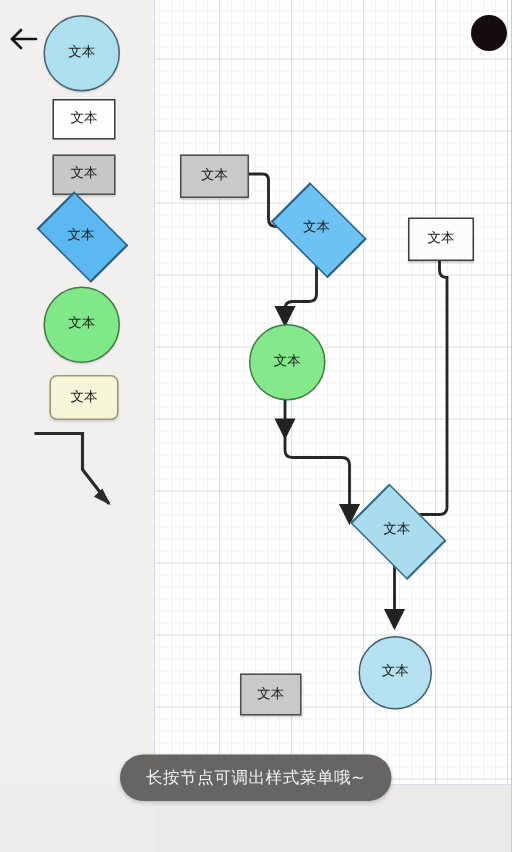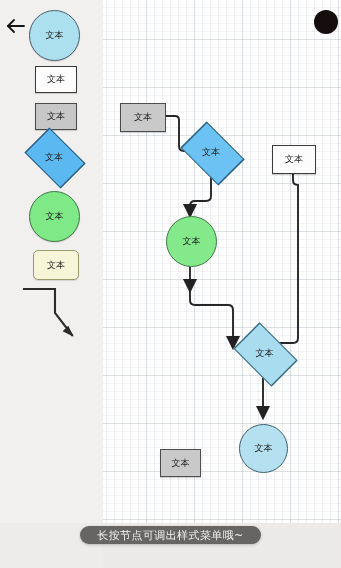--- a/index.html
+++ b/index.html
@@ -136,21 +136,21 @@
     box-shadow:0 1px 1px rgba(0,0,0,.18);
   }
 
   .fab-dot{
     position:absolute;left:211px;top:10px;width:24px;height:24px;
     border-radius:50%;background:#150d0d;
   }
 
   
   .toast{
-    position:absolute;left:80px;top:526px;width:181px;height:18px;
+    position:absolute;left:80px;top:503px;width:181px;height:31px;
     border-radius:16px;background:#666564;
     display:flex;align-items:center;justify-content:center;
     box-shadow:0 1px 3px rgba(0,0,0,.22);
   }
   .toast-text{
     color:#f2f2f2;font-size:11px;letter-spacing:.4px;white-space:nowrap;
     font-family:"DejaVu Sans","Liberation Sans",sans-serif;
   }
 </style>
 </head>

